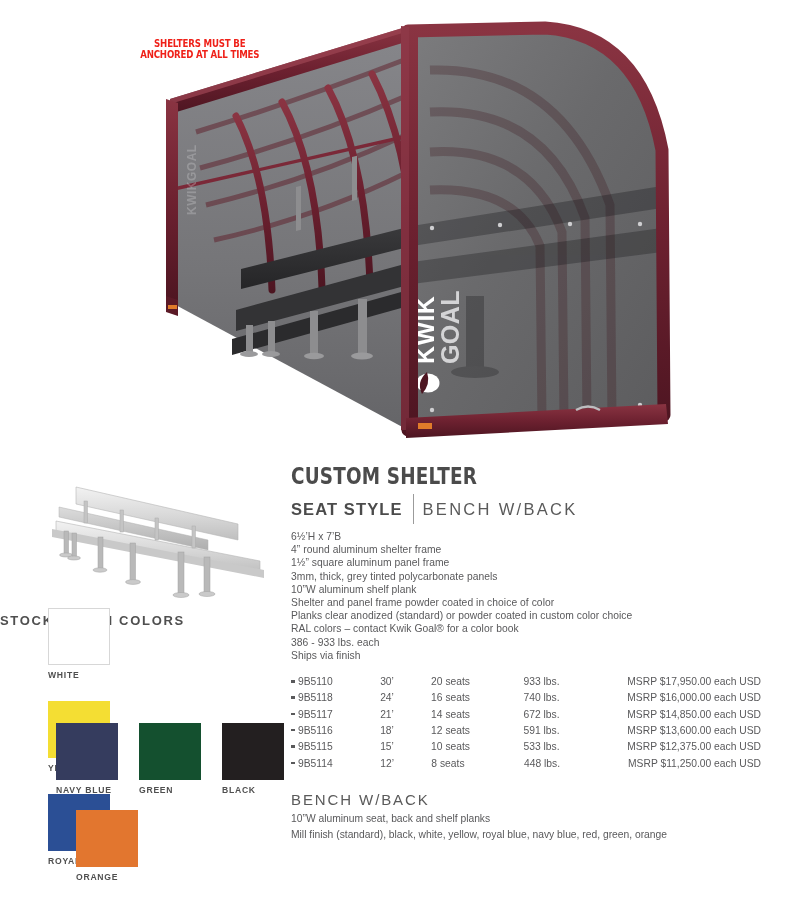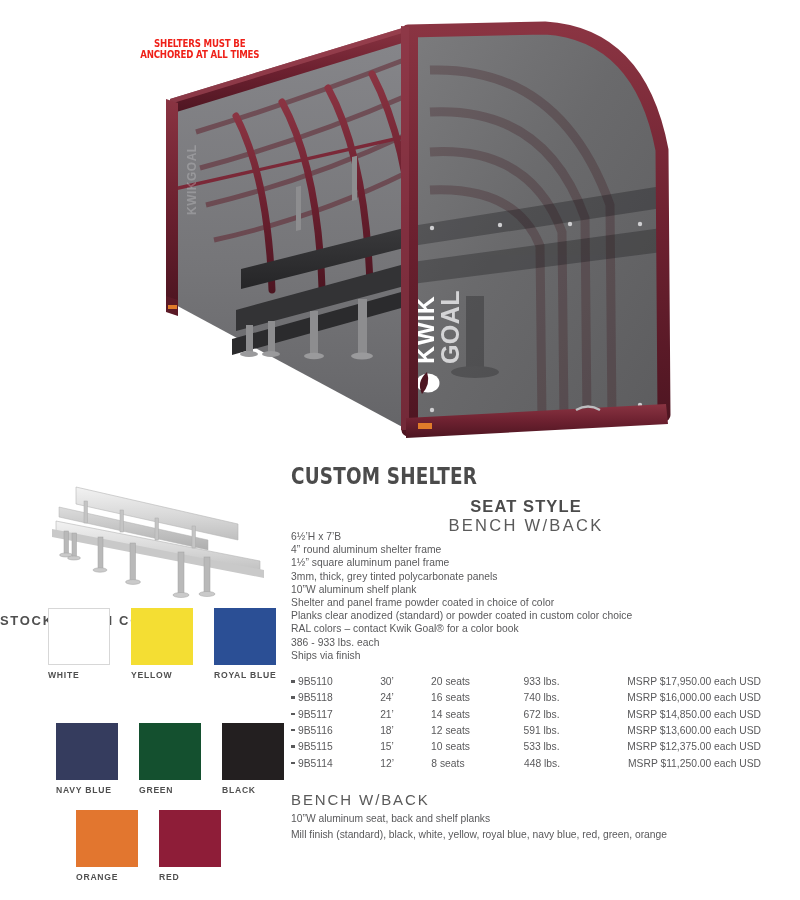--- a/index.html
+++ b/index.html
@@ -38,21 +38,21 @@
 
   #stock-colors-heading {
     position: absolute; left: 0; top: 613px; width: 290px;
     text-align: left;
     font-size: 13px; font-weight: bold;
     letter-spacing: 1.7px;
     color: #4f4f4f;
   }
 
   .swatch-row { position: absolute; display: flex; gap: 21px; }
-  #swatch-row-1 { left: 48px; top: 608px; }
+  #swatch-row-1 { left: 48px; top: 608px; flex-direction: column; }
   #swatch-row-2 { left: 56px; top: 723px; }
   #swatch-row-3 { left: 76px; top: 810px; }
 
   .swatch-cell { width: 62px; }
   .swatch-chip { width: 62px; height: 57px; display: block; }
   .swatch-chip.bordered { border: 1px solid #d7d7d7; }
   .swatch-label {
     margin-top: 5px;
     font-size: 8.6px; font-weight: bold;
     letter-spacing: 0.75px;
@@ -72,21 +72,20 @@
     transform: scaleX(0.8);
     transform-origin: left center;
     white-space: nowrap;
     line-height: 26px;
   }
 
   #seat-style-line {
     display: flex; align-items: center;
     margin-top: 8px;
     height: 24px;
-    flex-direction: column;
   }
   #seat-style-label {
     font-size: 16.5px; font-weight: bold;
     letter-spacing: 1.1px;
     color: #4b4b4b;
     white-space: nowrap;
   }
   #seat-style-divider {
     width: 1px; height: 30px;
     background: #9b9b9b;
@@ -366,24 +365,20 @@
     <span class="swatch-chip" style="background: rgb(35, 31, 32);"></span>
     <div class="swatch-label">BLACK</div>
   </div>
 </div>
 
 <div class="swatch-row" id="swatch-row-3">
   <div class="swatch-cell">
     <span class="swatch-chip" style="background: rgb(226, 118, 47);"></span>
     <div class="swatch-label">ORANGE</div>
   </div>
-  <div class="swatch-cell">
-    <span class="swatch-chip" style="background: rgb(142, 29, 56);"></span>
-    <div class="swatch-label">RED</div>
-  </div>
 </div>
 
 <div id="right-col">
 
   <div id="product-title">CUSTOM SHELTER</div>
 
   <div id="seat-style-line">
     <span id="seat-style-label">SEAT STYLE</span>
     <span id="seat-style-divider"></span>
     <span id="seat-style-value">BENCH W/BACK</span>

